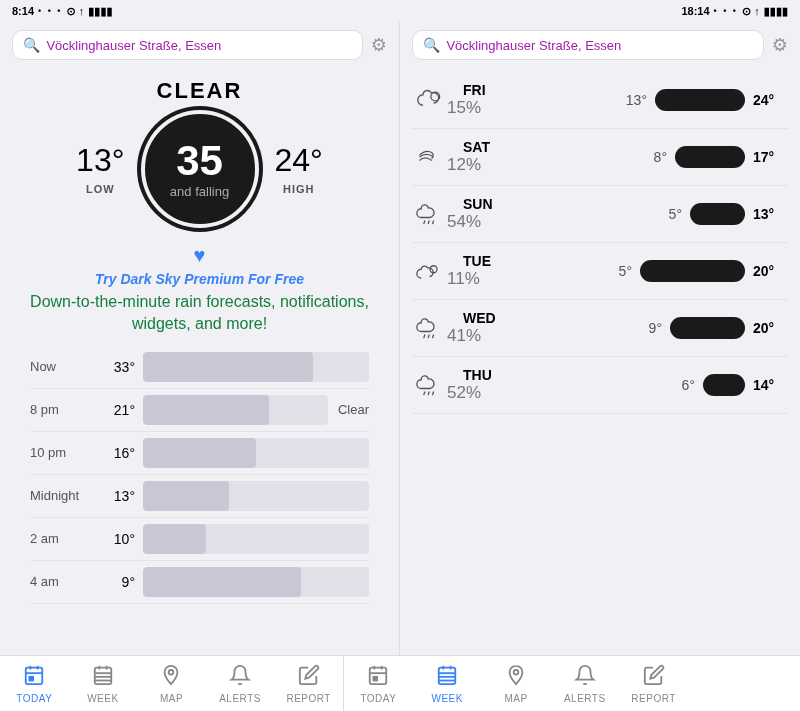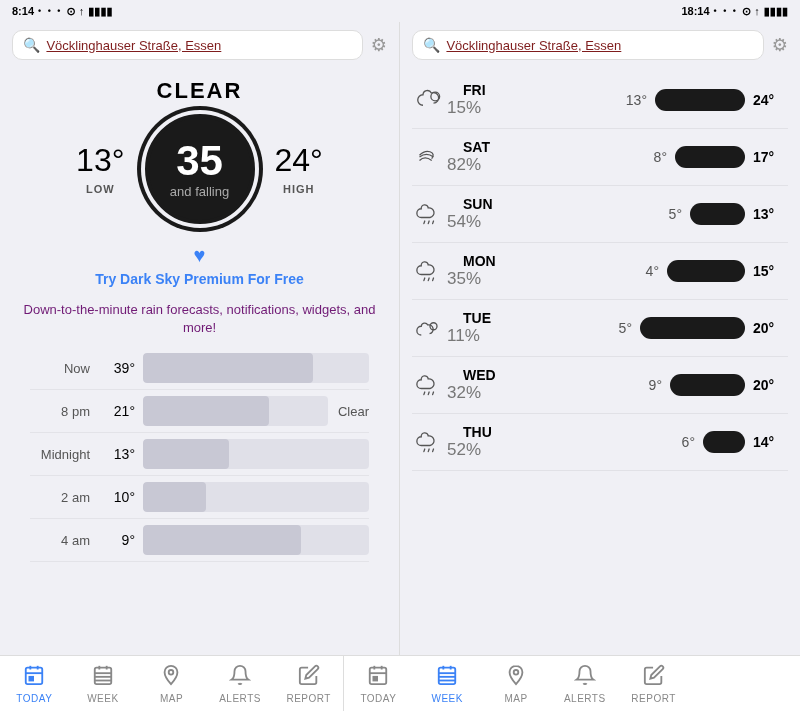--- a/index.html
+++ b/index.html
@@ -72,22 +72,21 @@
       align-items: center;
       gap: 6px;
       border: 1px solid #ddd;
     }
     .search-icon-svg {
       color: #999;
       font-size: 14px;
     }
     .search-text {
       font-size: 13px;
-      color: #7f1d1d;
-      text-decoration: underline;
+      color: #a21caf;
     }
     .gear-icon {
       font-size: 18px;
       color: #999;
     }
 
     
     .today-content {
       flex: 1;
       padding: 10px 20px;
@@ -161,45 +160,46 @@
     .promo-heart {
       color: #3b82f6;
       font-size: 20px;
       margin-bottom: 4px;
     }
 
     .promo-title {
       color: #3b82f6;
       font-size: 14px;
       font-weight: 700;
-      margin-bottom: 14px;
+      margin-bottom: 4px;
+      font-style: italic;
     }
 
     .promo-desc {
-      color: #701a75;
-      font-size: 13px;
+      color: #15803d;
+      font-size: 16px;
       line-height: 1.4;
     }
 
     
     .hourly-list {
       width: 100%;
       padding: 0 10px;
     }
 
     .hourly-row {
       display: flex;
       align-items: center;
       padding: 6px 0;
       border-bottom: 1px solid rgba(0,0,0,0.05);
     }
 
     .hour-label {
       width: 70px;
-      text-align: right;
+      text-align: left;
       font-size: 13px;
       color: #555;
       padding-right: 10px;
     }
 
     .hour-temp {
       width: 35px;
       text-align: right;
       font-size: 14px;
       font-weight: 500;
@@ -390,33 +390,41 @@
 
       <div class="promo-section">
         <div class="promo-heart">♥</div>
         <div class="promo-title">Try Dark Sky Premium For Free</div>
         <div class="promo-desc">Down-to-the-minute rain forecasts, notifications, widgets, and more!</div>
       </div>
 
       <div class="hourly-list" id="hourly-container">
       <div class="hourly-row">
     <span class="hour-label">Now</span>
-    <span class="hour-temp">39°</span>
+    <span class="hour-temp">33°</span>
     <div class="hour-bar-container">
       <div class="hour-bar" style="width:75%"></div>
     </div>
 
   </div>
           <div class="hourly-row">
     <span class="hour-label">8 pm</span>
     <span class="hour-temp">21°</span>
     <div class="hour-bar-container">
       <div class="hour-bar" style="width:68%"></div>
     </div>
     <span class="hour-label-right">Clear</span>
+  </div>
+          <div class="hourly-row">
+    <span class="hour-label">10 pm</span>
+    <span class="hour-temp">16°</span>
+    <div class="hour-bar-container">
+      <div class="hour-bar" style="width:50%"></div>
+    </div>
+
   </div>
           <div class="hourly-row">
     <span class="hour-label">Midnight</span>
     <span class="hour-temp">13°</span>
     <div class="hour-bar-container">
       <div class="hour-bar" style="width:38%"></div>
     </div>
 
   </div>
           <div class="hourly-row">
@@ -469,21 +477,21 @@
         <div class="week-row">
     <div class="week-icon">
       <svg class="cloud-icon" viewBox="0 0 32 24" fill="none" xmlns="http://www.w3.org/2000/svg">
       <path d="M4 12 Q12 6 20 12" stroke="#555" stroke-width="1.5" fill="none"></path>
       <path d="M4 16 Q10 10 18 16" stroke="#555" stroke-width="1.5" fill="none"></path>
       <path d="M4 10 Q10 4 16 6 Q22 8 18 14" stroke="#555" stroke-width="1.5" fill="none"></path>
     </svg>
     </div>
     <div class="week-day-info">
       <div class="week-day-name">SAT</div>
-      <div class="week-precip">82%</div>
+      <div class="week-precip">12%</div>
     </div>
     <div class="week-low">8°</div>
     <div class="week-bar" style="width:70px"></div>
     <div class="week-high">17°</div>
   </div>
         <div class="week-row">
     <div class="week-icon">
       <svg class="cloud-icon" viewBox="0 0 32 24" fill="none" xmlns="http://www.w3.org/2000/svg">
       <path d="M6 16 a5 5 0 0 1 0-10 a4 4 0 0 1 8-1 a5 5 0 1 1 2 11Z" stroke="#555" stroke-width="1.5" fill="none"></path>
       <line x1="10" y1="20" x2="9" y2="23" stroke="#555" stroke-width="1.5" stroke-linecap="round"></line>
@@ -495,37 +503,20 @@
       <div class="week-day-name">SUN</div>
       <div class="week-precip">54%</div>
     </div>
     <div class="week-low">5°</div>
     <div class="week-bar" style="width:55px"></div>
     <div class="week-high">13°</div>
   </div>
         <div class="week-row">
     <div class="week-icon">
       <svg class="cloud-icon" viewBox="0 0 32 24" fill="none" xmlns="http://www.w3.org/2000/svg">
-      <path d="M6 16 a5 5 0 0 1 0-10 a4 4 0 0 1 8-1 a5 5 0 1 1 2 11Z" stroke="#555" stroke-width="1.5" fill="none"></path>
-      <line x1="10" y1="20" x2="9" y2="23" stroke="#555" stroke-width="1.5" stroke-linecap="round"></line>
-      <line x1="15" y1="20" x2="14" y2="23" stroke="#555" stroke-width="1.5" stroke-linecap="round"></line>
-      <line x1="20" y1="20" x2="19" y2="23" stroke="#555" stroke-width="1.5" stroke-linecap="round"></line>
-    </svg>
-    </div>
-    <div class="week-day-info">
-      <div class="week-day-name">MON</div>
-      <div class="week-precip">35%</div>
-    </div>
-    <div class="week-low">4°</div>
-    <div class="week-bar" style="width:78px"></div>
-    <div class="week-high">15°</div>
-  </div>
-        <div class="week-row">
-    <div class="week-icon">
-      <svg class="cloud-icon" viewBox="0 0 32 24" fill="none" xmlns="http://www.w3.org/2000/svg">
       <circle cx="20" cy="10" r="4" stroke="#555" stroke-width="1.5" fill="none"></circle>
       <path d="M6 20 a5 5 0 0 1 0-10 a4 4 0 0 1 7.5-1.5 a5 5 0 1 1 2 10" stroke="#555" stroke-width="1.5" fill="none"></path>
     </svg>
     </div>
     <div class="week-day-info">
       <div class="week-day-name">TUE</div>
       <div class="week-precip">11%</div>
     </div>
     <div class="week-low">5°</div>
     <div class="week-bar" style="width:105px"></div>
@@ -535,21 +526,21 @@
     <div class="week-icon">
       <svg class="cloud-icon" viewBox="0 0 32 24" fill="none" xmlns="http://www.w3.org/2000/svg">
       <path d="M6 16 a5 5 0 0 1 0-10 a4 4 0 0 1 8-1 a5 5 0 1 1 2 11Z" stroke="#555" stroke-width="1.5" fill="none"></path>
       <line x1="10" y1="20" x2="9" y2="23" stroke="#555" stroke-width="1.5" stroke-linecap="round"></line>
       <line x1="15" y1="20" x2="14" y2="23" stroke="#555" stroke-width="1.5" stroke-linecap="round"></line>
       <line x1="20" y1="20" x2="19" y2="23" stroke="#555" stroke-width="1.5" stroke-linecap="round"></line>
     </svg>
     </div>
     <div class="week-day-info">
       <div class="week-day-name">WED</div>
-      <div class="week-precip">32%</div>
+      <div class="week-precip">41%</div>
     </div>
     <div class="week-low">9°</div>
     <div class="week-bar" style="width:75px"></div>
     <div class="week-high">20°</div>
   </div>
         <div class="week-row">
     <div class="week-icon">
       <svg class="cloud-icon" viewBox="0 0 32 24" fill="none" xmlns="http://www.w3.org/2000/svg">
       <path d="M6 16 a5 5 0 0 1 0-10 a4 4 0 0 1 8-1 a5 5 0 1 1 2 11Z" stroke="#555" stroke-width="1.5" fill="none"></path>
       <line x1="10" y1="20" x2="9" y2="23" stroke="#555" stroke-width="1.5" stroke-linecap="round"></line>

